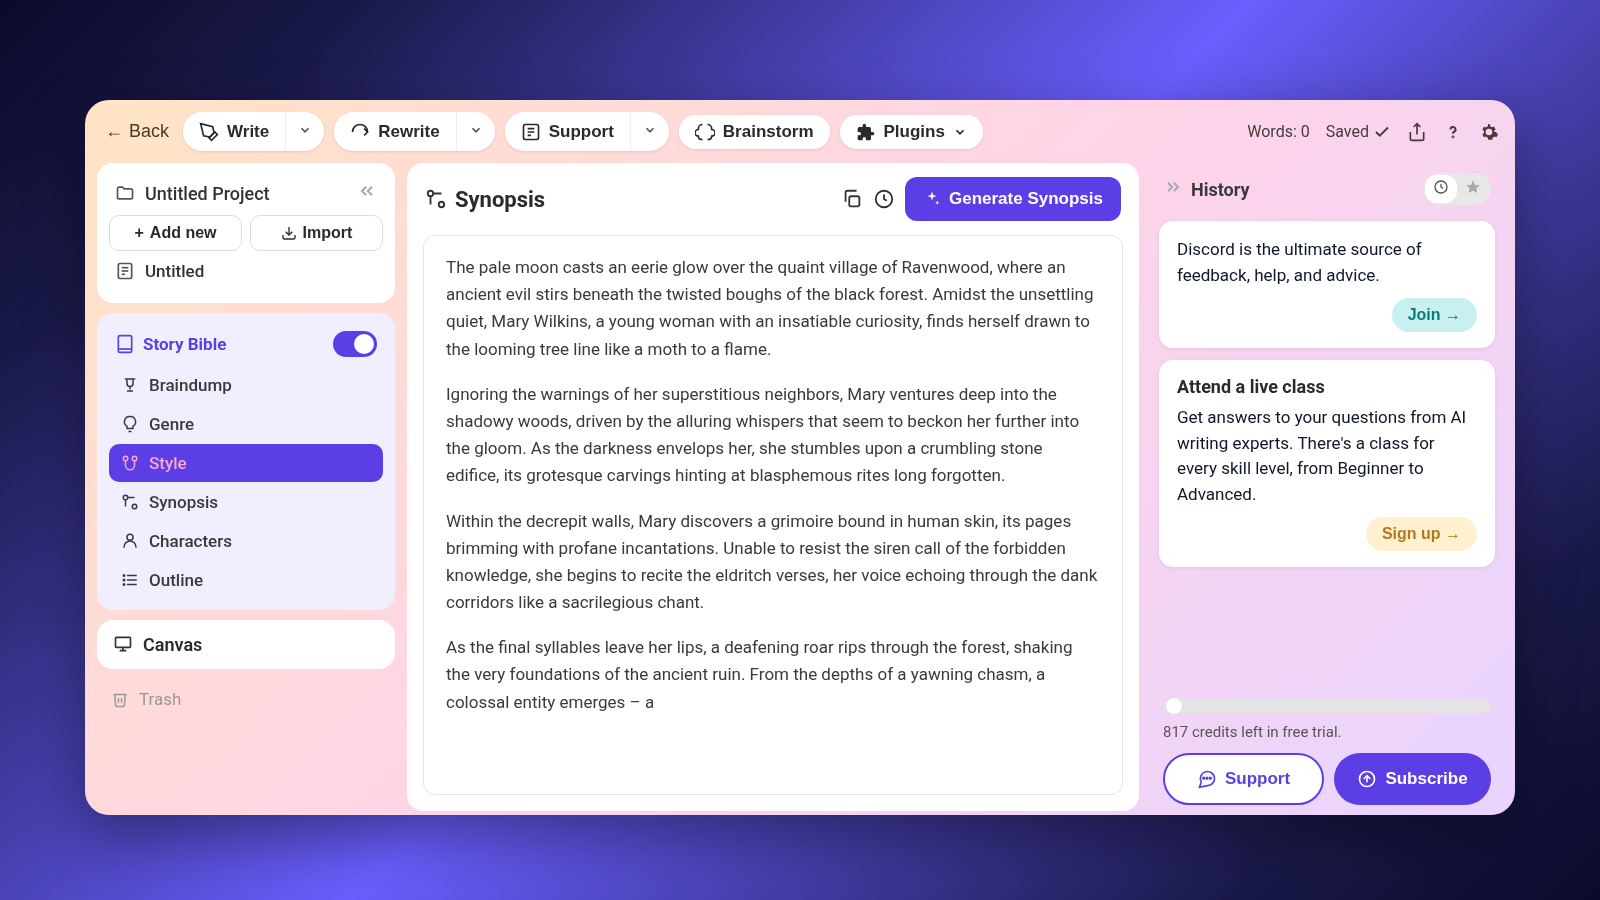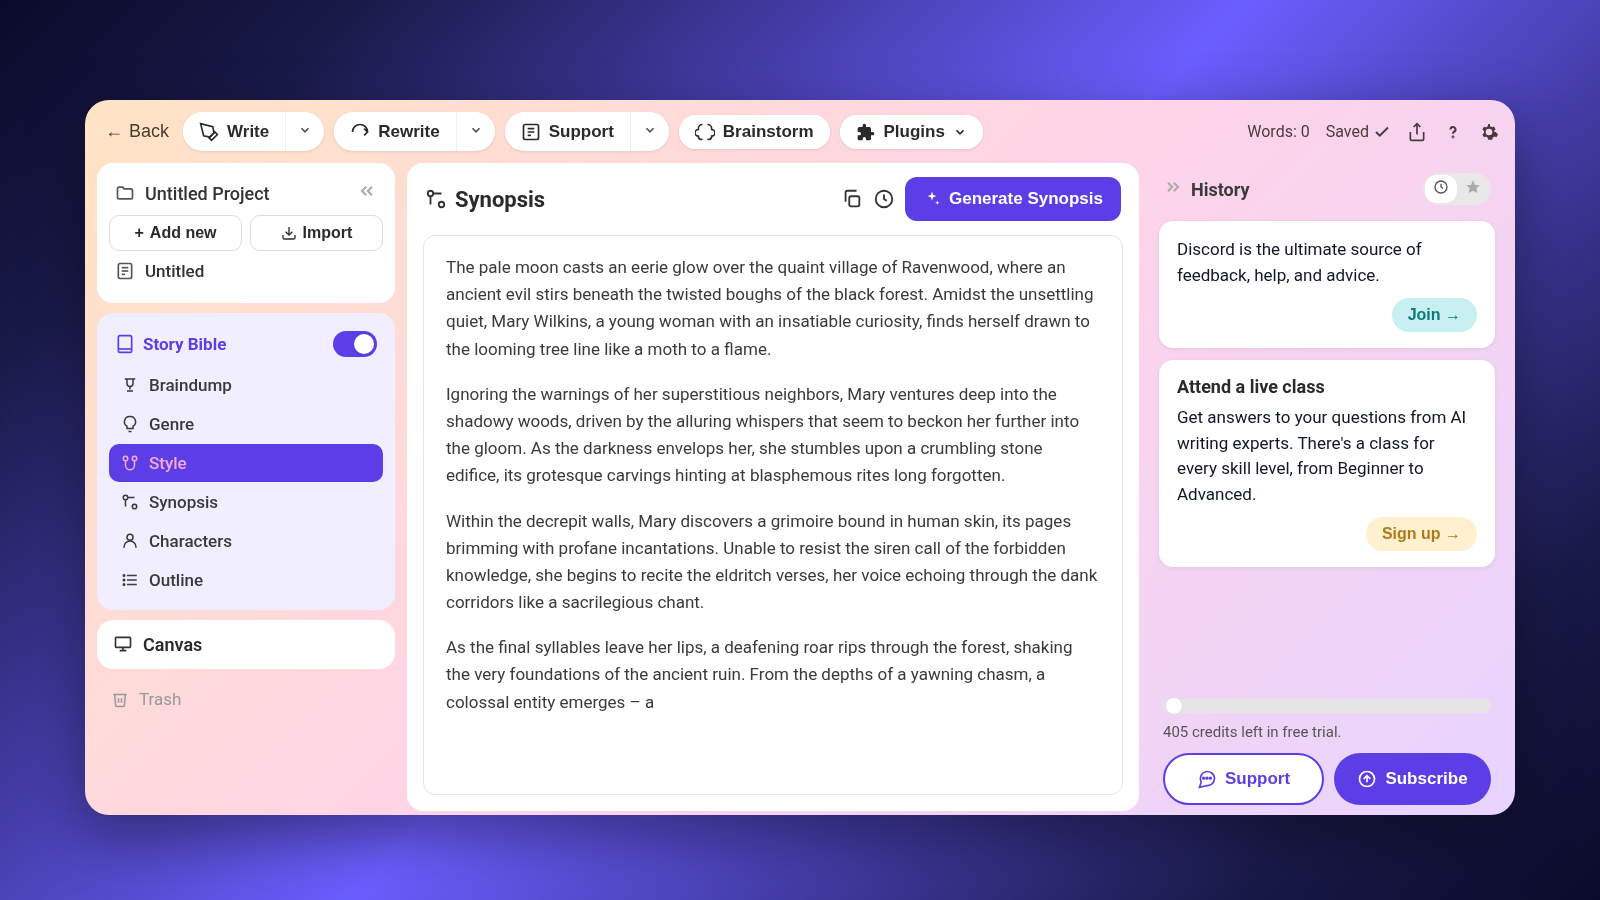--- a/index.html
+++ b/index.html
@@ -675,21 +675,21 @@
         <div class="promo-text">Get answers to your questions from AI writing experts. There's a class for every skill level, from Beginner to Advanced.</div>
         <div class="promo-cta-row">
           <button class="cta-signup">Sign up →</button>
         </div>
       </div>
 
       <div class="credits-area">
         <div class="progress-bar">
           <div class="progress-knob"></div>
         </div>
-        <div class="credits-text">405 credits left in free trial.</div>
+        <div class="credits-text">817 credits left in free trial.</div>
         <div class="action-row">
           <button class="support-btn">
             <svg width="20" height="20" viewBox="0 0 24 24" fill="none" stroke="currentColor" stroke-width="2">
                 <path d="M21 11.5a8.38 8.38 0 0 1-9 8.4L3 22l2.1-6.3A8.5 8.5 0 1 1 21 11.5z"></path>
                 <circle cx="8" cy="11" r="1" fill="currentColor"></circle>
                 <circle cx="12" cy="11" r="1" fill="currentColor"></circle>
                 <circle cx="16" cy="11" r="1" fill="currentColor"></circle>
               </svg>
             <span>Support</span>
           </button>

